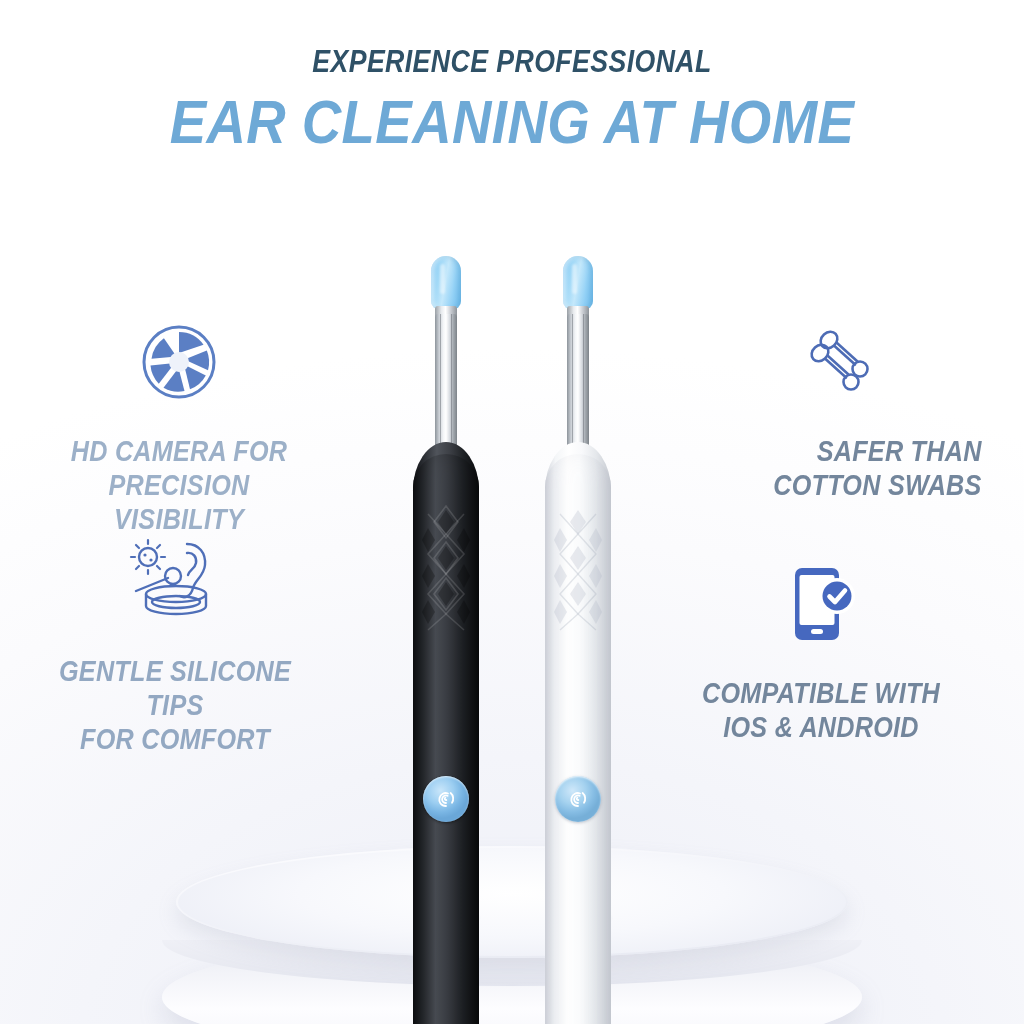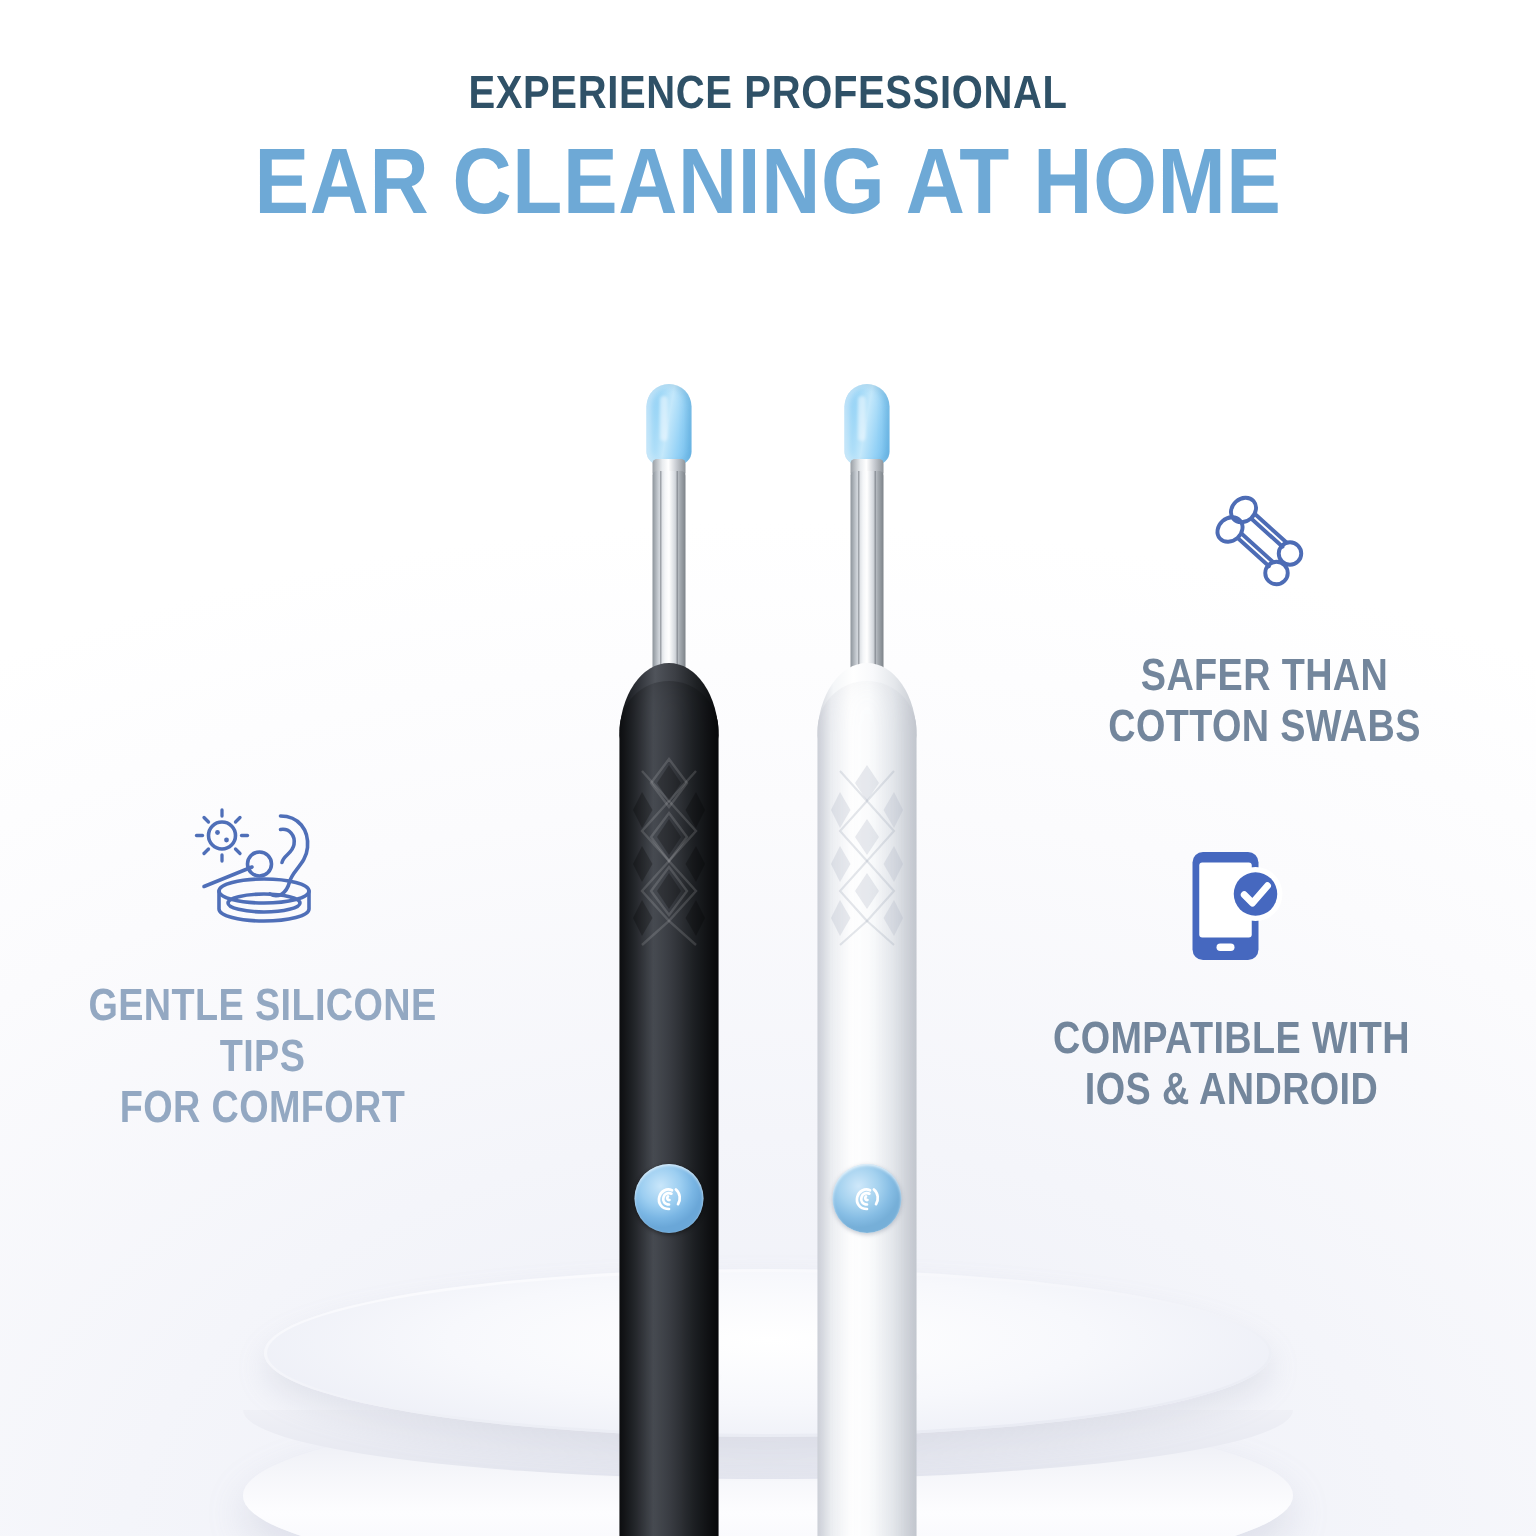--- a/index.html
+++ b/index.html
@@ -4,21 +4,21 @@
 <style>
   html,body{margin:0;padding:0;}
   body{
     width:1024px;height:1024px;overflow:hidden;
     font-family:"Liberation Sans", sans-serif;
     background:
       radial-gradient(120% 80% at 50% 102%, #eceef6 0%, #f4f5fa 35%, #fbfbfd 62%, #ffffff 85%),
       linear-gradient(180deg,#ffffff 0%,#ffffff 45%,#fafafd 70%,#f6f7fb 100%);
     position:relative;
   }
-  .stage{position:absolute;inset:0;}
+  .stage{position:absolute;inset:0;font-style:italic;}
 
   
   .head-wrap{position:absolute;left:0;right:0;top:46px;text-align:center;}
   .kicker{
     font-size:31px;letter-spacing:.5px;font-weight:700;line-height:1;
     font-family:"Liberation Sans Narrow","Liberation Sans",sans-serif;
     transform:scaleX(.86);transform-origin:50% 50%;
     color:#2f5167;
   }
   .headline{
@@ -34,21 +34,21 @@
   .feat .ico{height:92px;display:flex;align-items:center;justify-content:center;}
   .feat .cap{
     margin-top:26px;
     font-size:30px;line-height:1.13;font-weight:700;letter-spacing:.3px;
     font-family:"Liberation Sans Narrow","Liberation Sans",sans-serif;
     transform:scaleX(.84);transform-origin:50% 0;
     white-space:pre-line;
   }
   #feat-tl{left:14px;top:316px;}
   #feat-tl .cap{color:#9cb0c8;}
-  #feat-tr{left:678px;top:316px;}
+  #feat-tr{left:678px;top:316px;text-align:right;}
   #feat-tr .cap{color:#73869c;}
   #feat-bl{left:10px;top:536px;}
   #feat-bl .cap{color:#93a8c2;}
   #feat-br{left:656px;top:558px;}
   #feat-br .cap{color:#73869c;}
   .disc{
     position:absolute;left:50%;transform:translateX(-50%);
     border-radius:50%;
   }
   .disc-lower{
@@ -266,20 +266,38 @@
             <path d="M14 21 C9 21 6.5 17 7.5 13 C8.5 9 12.5 7 16 8.5"></path>
             <path d="M14 18 C11 18 9.6 15.6 10.3 13.2 C11 10.8 13.6 9.8 15.6 10.8"></path>
             <path d="M14.3 15 C12.8 15.2 12.3 13.5 13.3 12.6"></path>
             <path d="M18.6 8 C21.4 10.3 22 14.6 20 17.8"></path>
           </g>
         </svg>
       </div>
     </div>
   </div>
 
+  <div class="feat" id="feat-tl">
+    <div class="ico">
+      <svg width="78" height="78" viewBox="0 0 78 78">
+        <circle cx="39" cy="39" r="35" fill="none" stroke="#5b7fc4" stroke-width="3"></circle>
+        <g fill="#5b7fc4">
+          <path d="M39 9 a30 30 0 0 1 24.5 12.7 L39 30 Z"></path>
+          <path d="M66.8 27.6 a30 30 0 0 1 1.2 19.6 L44.5 36.5 Z"></path>
+          <path d="M65.8 52.5 a30 30 0 0 1 -15.8 13.8 L44 41.5 Z"></path>
+          <path d="M44.5 68 a30 30 0 0 1 -21 -3.2 L38.5 45 Z"></path>
+          <path d="M18.8 60.7 a30 30 0 0 1 -8.3 -18.2 L34.8 40 Z"></path>
+          <path d="M11.5 35.8 a30 30 0 0 1 12.4 -20.6 L36.5 33.5 Z"></path>
+        </g>
+        <circle cx="39" cy="39" r="10" fill="#eef2fa"></circle>
+      </svg>
+    </div>
+    <div class="cap">HD CAMERA FOR
+PRECISION VISIBILITY</div>
+  </div>
 
   <div class="feat" id="feat-tr">
     <div class="ico">
       <svg width="86" height="86" viewBox="0 0 86 86">
         <g fill="none" stroke="#4d6cb5" stroke-width="2.6" stroke-linecap="round" stroke-linejoin="round">
           <ellipse cx="29" cy="21" rx="9" ry="7.5" transform="rotate(-42 29 21)"></ellipse>
           <circle cx="60" cy="50" r="7.5"></circle>
           <path d="M34.5 27 L55 45.5"></path>
           <path d="M37 24 L57.5 42.5"></path>
           <ellipse cx="20" cy="34" rx="9" ry="7.5" transform="rotate(-42 20 34)"></ellipse>

